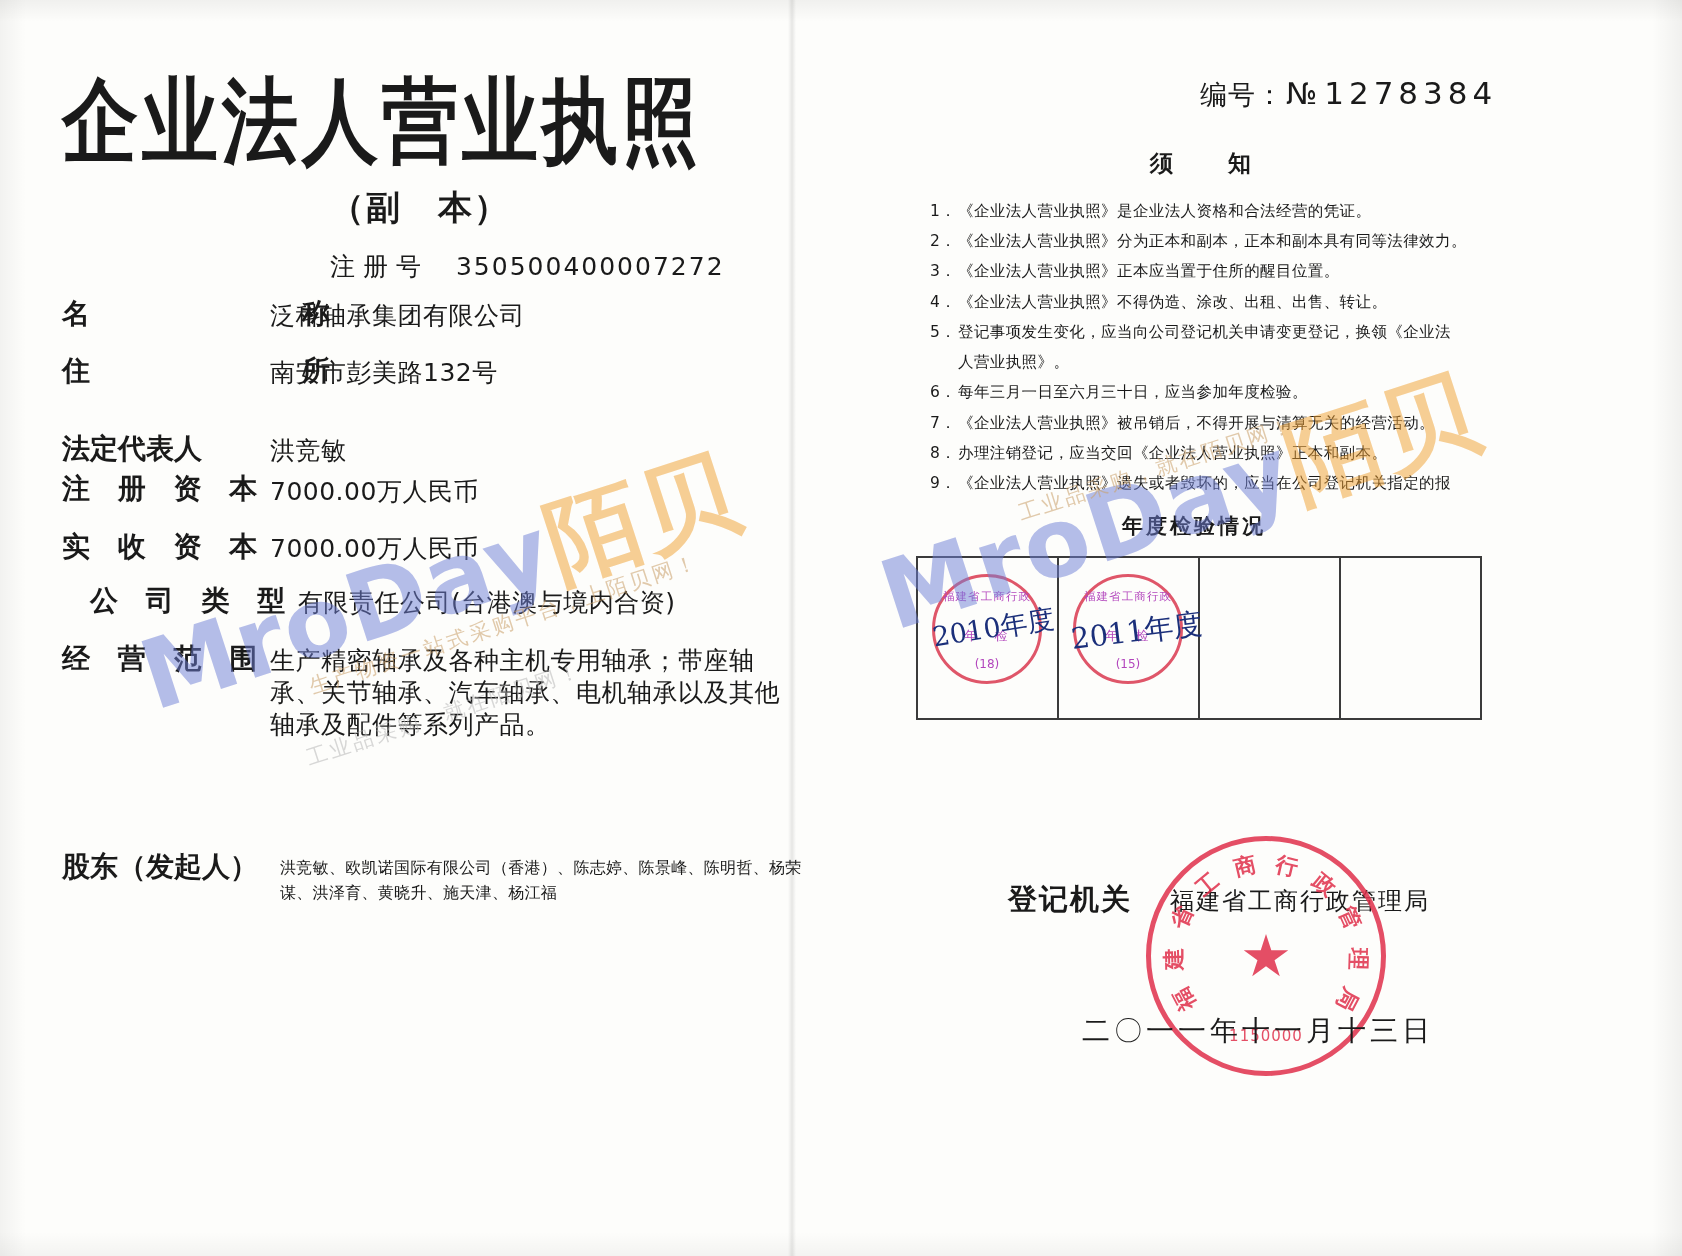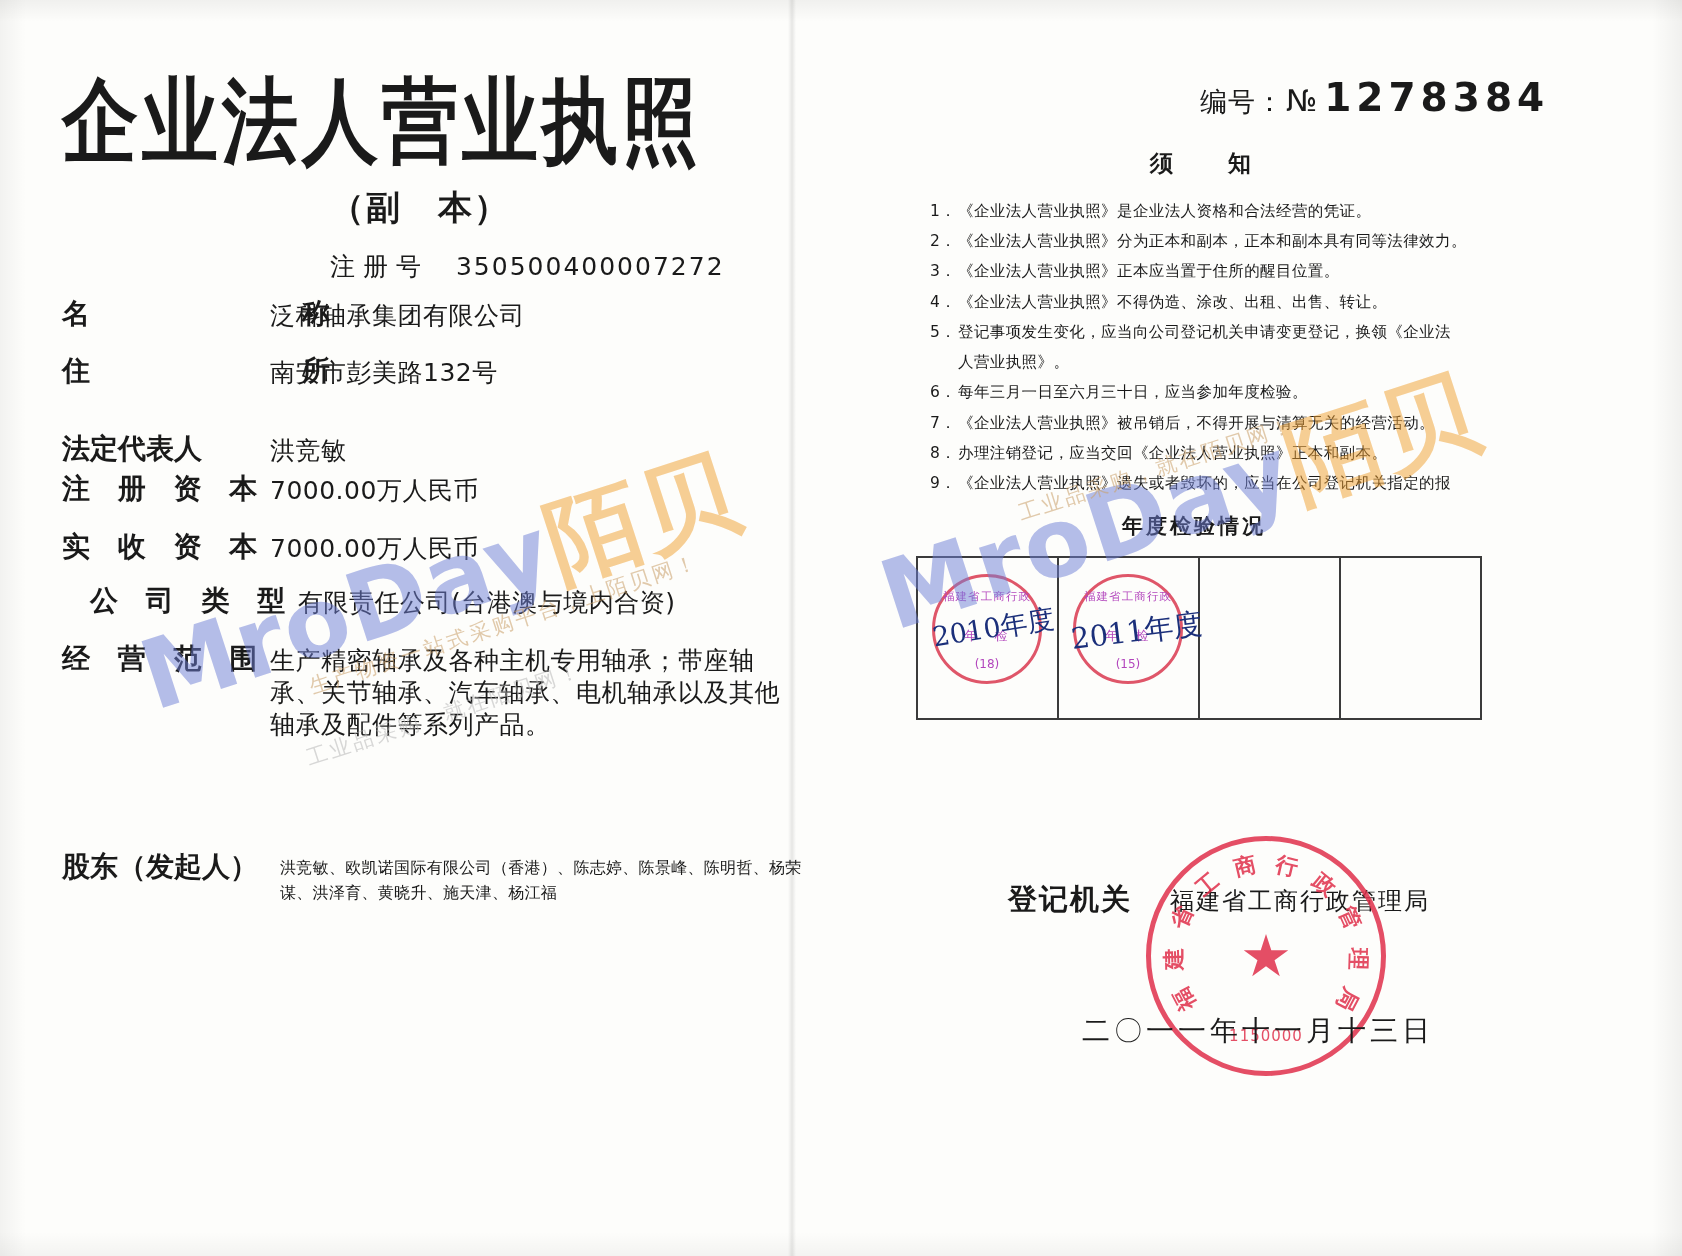--- a/index.html
+++ b/index.html
@@ -97,21 +97,21 @@
   .field .f-value {
     font-size: 25px;
     line-height: 1.28;
     padding-top: 5px;
     letter-spacing: 0.5px;
   }
 
   #f-name   { top: 295px; }
   #f-addr   { top: 352px; }
   #f-legal  { top: 410px; margin-top: 20px; }
-  #f-regcap { top: 470px; }
+  #f-regcap { top: 470px; align-items: flex-end; }
   #f-paidcap{ top: 528px; }
   #f-type   { top: 582px; margin-left: 28px; }
   #f-scope  { top: 640px; }
 
   #shareholders {
     position: absolute;
     left: 62px;
     top: 848px;
     width: 740px;
     display: flex;
@@ -154,21 +154,21 @@
   
   #serial {
     position: absolute;
     left: 1200px;
     top: 75px;
     font-size: 27px;
     letter-spacing: 1px;
     white-space: nowrap;
   }
   #serial .no { font-size: 30px; margin: 0 6px 0 2px; }
-  #serial .digits { font-size: 39px; letter-spacing: 5px; font-family: "DejaVu Sans", sans-serif; font-weight: bold; }
+  #serial .digits { font-size: 31px; letter-spacing: 5px; font-family: "DejaVu Sans", sans-serif; }
 
   #notice-title {
     position: absolute;
     left: 1150px;
     top: 148px;
     font-size: 23px;
     font-weight: 700;
     letter-spacing: 16px;
   }
   #notice-list {

